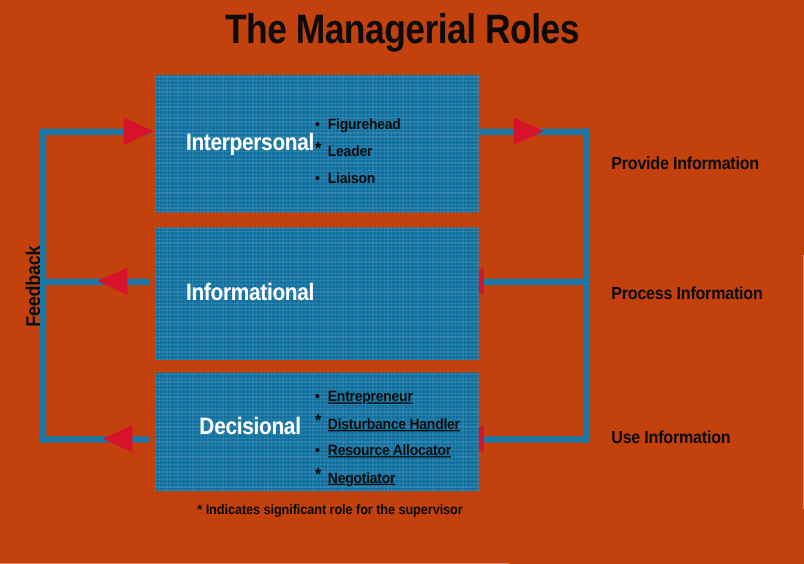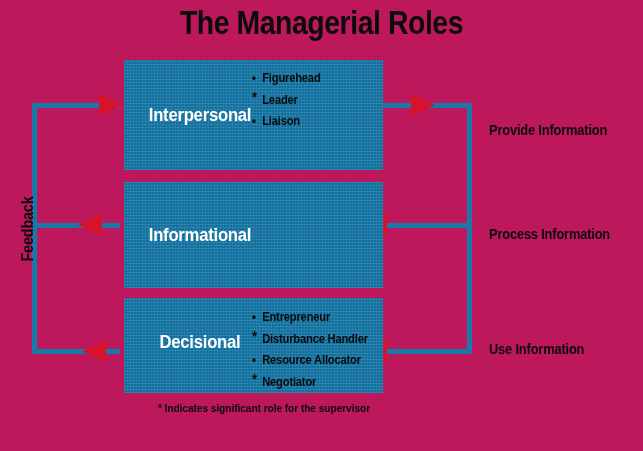--- a/index.html
+++ b/index.html
@@ -7,21 +7,21 @@
     padding: 0;
     background: #ffffff;
   }
   body {
     font-family: "Liberation Sans", sans-serif;
   }
   #canvas {
     position: relative;
     width: 643px;
     height: 451px;
-    background: #be185d;
+    background: #c2410c;
     overflow: hidden;
   }
 
   
   #title {
     position: absolute;
     left: 0;
     top: 4px;
     width: 643px;
     text-align: center;
@@ -70,23 +70,23 @@
 
   .bullet-list {
     position: absolute;
     left: 128px;
     top: 0;
     width: 130px;
     padding: 0;
     margin: 0;
     list-style: none;
   }
-  #box-interpersonal .bullet-list { padding-top: 8px; }
+  #box-interpersonal .bullet-list { padding-top: 29px; }
   #box-informational .bullet-list { padding-top: 16px; }
-  #box-decisional    .bullet-list { padding-top: 9px; }
+  #box-decisional    .bullet-list { padding-top: 9px; text-decoration: underline; }
 
   .bullet-item {
     color: #0a0a0a;
     font-family: "Liberation Sans", sans-serif;
     font-weight: bold;
     font-size: 12px;
     line-height: 21px;
     letter-spacing: -0.2px;
     white-space: nowrap;
     transform: scaleX(0.93);

